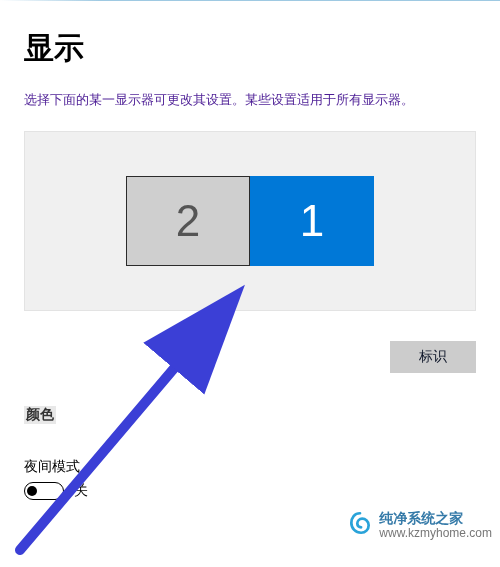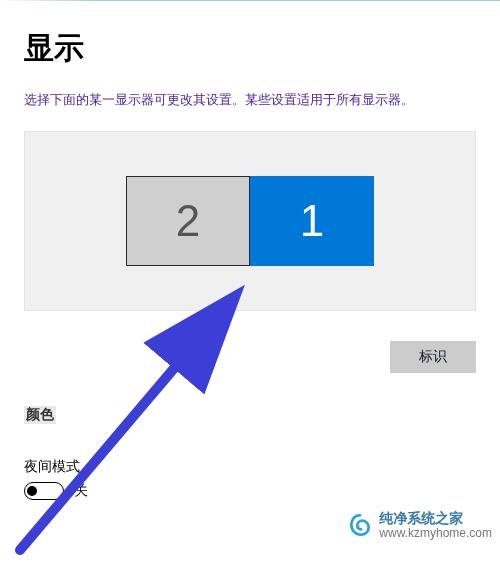--- a/index.html
+++ b/index.html
@@ -84,21 +84,20 @@
       position: absolute;
       left: 0; top: 0;
       pointer-events: none;
       z-index: 50;
     }
     .watermark {
       position: absolute;
       right: 8px;
       bottom: 28px;
       display: flex;
-      align-items: center;
       gap: 6px;
       font-size: 13px;
       color: #3a7fa6;
       z-index: 60;
     }
     .watermark .url { font-size: 12px; color: #777; display: block; line-height: 1; }
     .watermark .brand { font-size: 14px; font-weight: 700; color: #357aa8; line-height: 1.2; }
     .wm-icon { width: 26px; height: 26px; }
     .top-border { position: absolute; top: 0; left: 0; right: 0; height: 1px; background: linear-gradient(to right, transparent 0%, #9ec9e2 20%, #9ec9e2 100%);}
   </style>

